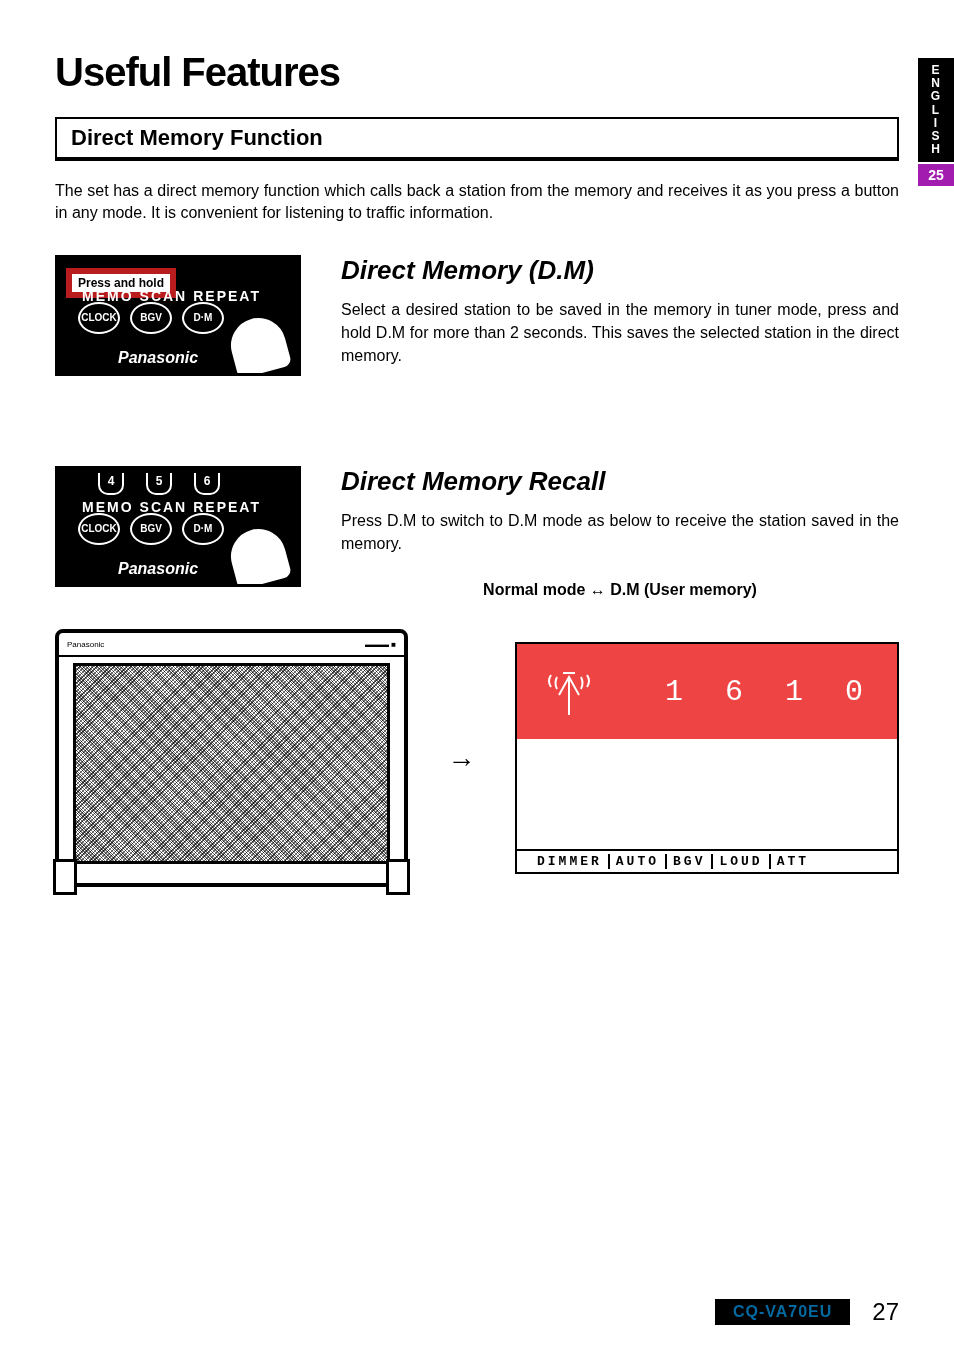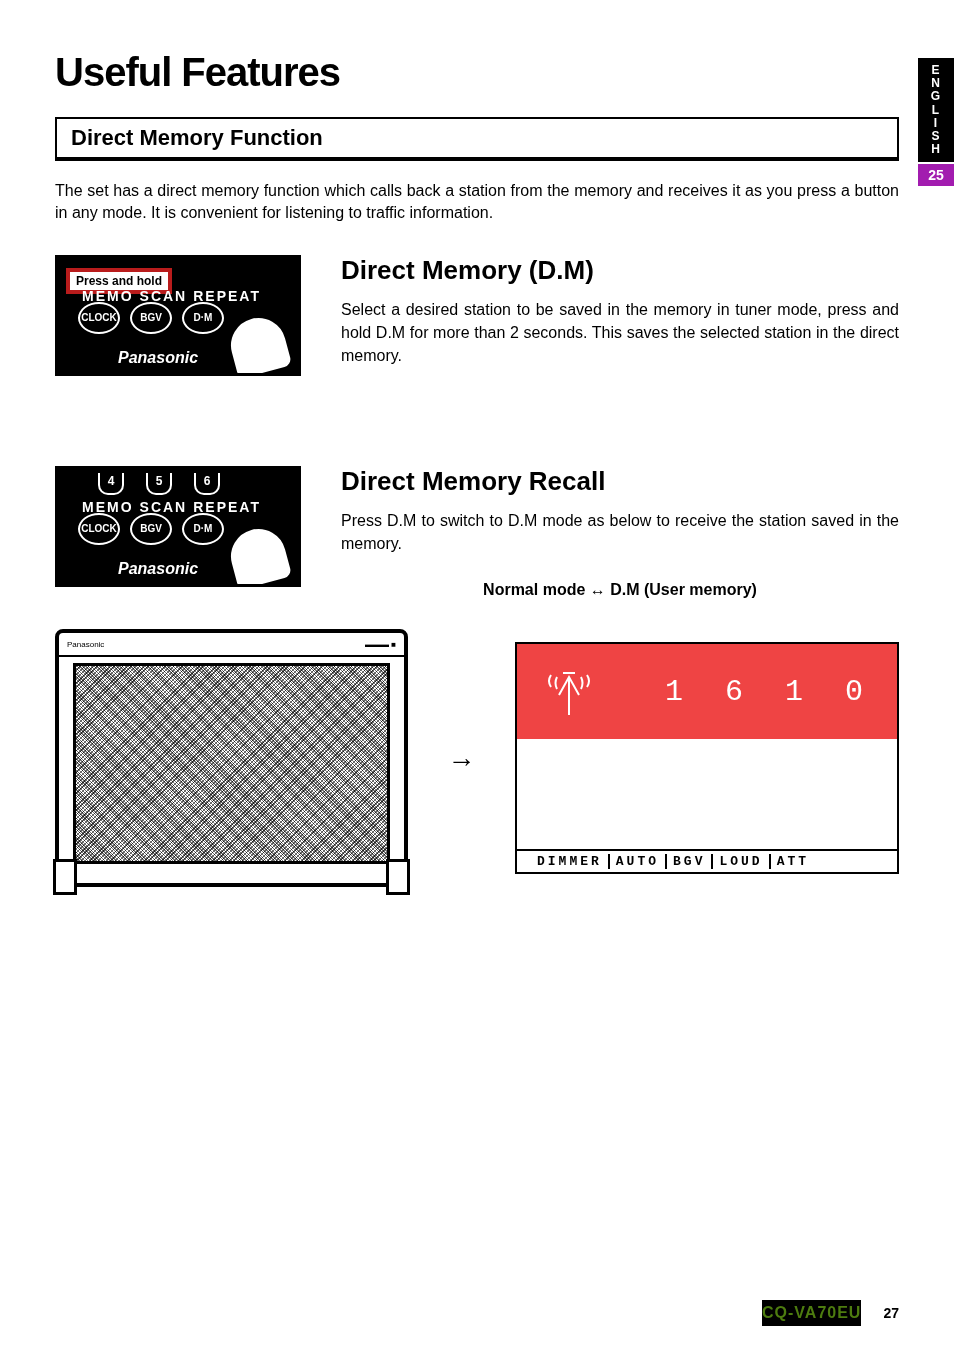--- a/index.html
+++ b/index.html
@@ -80,21 +80,21 @@
   }
   .press-label {
     position: absolute;
     top: 10px;
     left: 8px;
     background: #fff;
     color: #000;
     font-size: 12px;
     font-weight: bold;
     padding: 2px 6px;
-    border: 4px solid #b91c1c;
+    border: 6px solid #b91c1c;
   }
   .btn-nums {
     position: absolute;
     top: 4px;
     left: 40px;
     color: #fff;
     display: flex;
     gap: 22px;
   }
   .btn-num {
@@ -156,20 +156,21 @@
     height: 55px;
     background: #fff;
     border-radius: 50% 50% 10px 10px;
     border: 2px solid #000;
     transform: rotate(-15deg);
   }
   .text-col h3 {
     font-size: 26px;
     font-weight: 900;
     margin: 0 0 12px 0;
+    font-style: italic;
   }
   .text-col p {
     font-size: 16px;
     line-height: 1.45;
     margin: 0;
     text-align: justify;
   }
   .mode-line {
     text-align: center;
     font-weight: bold;
@@ -272,29 +273,29 @@
   .footer {
     position: absolute;
     bottom: 40px;
     right: 55px;
     display: flex;
     align-items: center;
     gap: 22px;
   }
   .model {
     background: #000;
-    color: #4d7c0f;
+    color: #0369a1;
     font-weight: bold;
     font-size: 16px;
-    padding: 4px 0;
+    padding: 4px 18px;
     letter-spacing: 1px;
   }
   .pagenum {
-    font-size: 14px;
-    font-weight: bold;
+    font-size: 24px;
+    font-weight: normal;
   }
 </style>
 </head>
 <body>
 
 <div class="page">
 
   <div class="side-tab">
     <div class="lang">
       E<br>N<br>G<br>L<br>I<br>S<br>H

